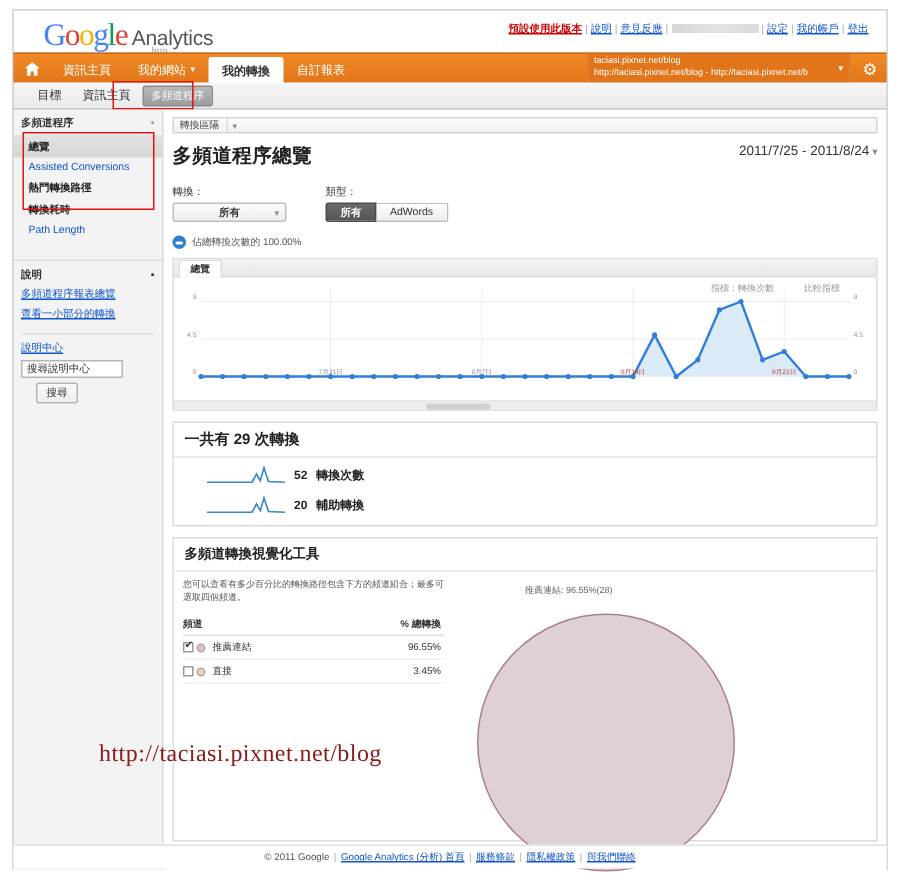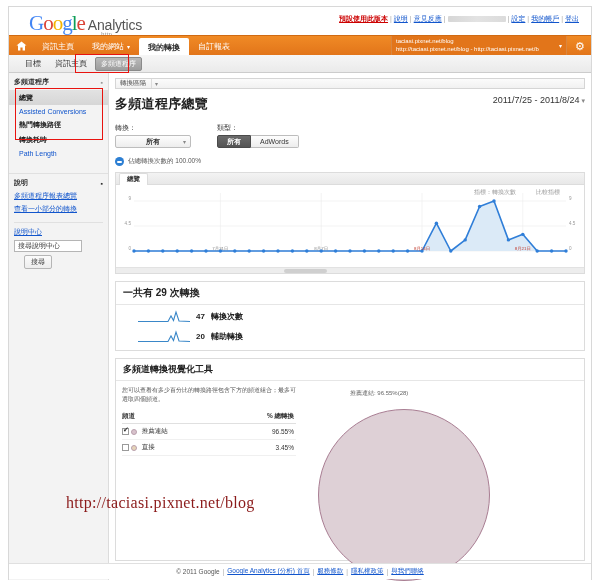--- a/index.html
+++ b/index.html
@@ -506,21 +506,21 @@
             <div class="scrollthumb"></div>
           </div>
         </div>
 
         <div class="totalsec">
           <div class="hd">一共有 29 次轉換</div>
           <div class="sparkrow">
             <svg width="52" height="13" viewBox="0 0 52 13">
               <path d="M0 11.5 L30 11.5 L33 6 L35.5 10.5 L38 2 L41 11 L52 11.5" fill="none" stroke="#3a87c8" stroke-width="1.1"></path>
             </svg>
-            <span class="val">47</span>
+            <span class="val">52</span>
             <span class="val">轉換次數</span>
           </div>
           <div class="sparkrow">
             <svg width="52" height="13" viewBox="0 0 52 13">
               <path d="M0 11.5 L30 11.5 L33 6 L35.5 10.5 L38 2 L41 11 L52 11.5" fill="none" stroke="#3a87c8" stroke-width="1.1"></path>
             </svg>
             <span class="val">20</span>
             <span class="val">輔助轉換</span>
           </div>
         </div>

